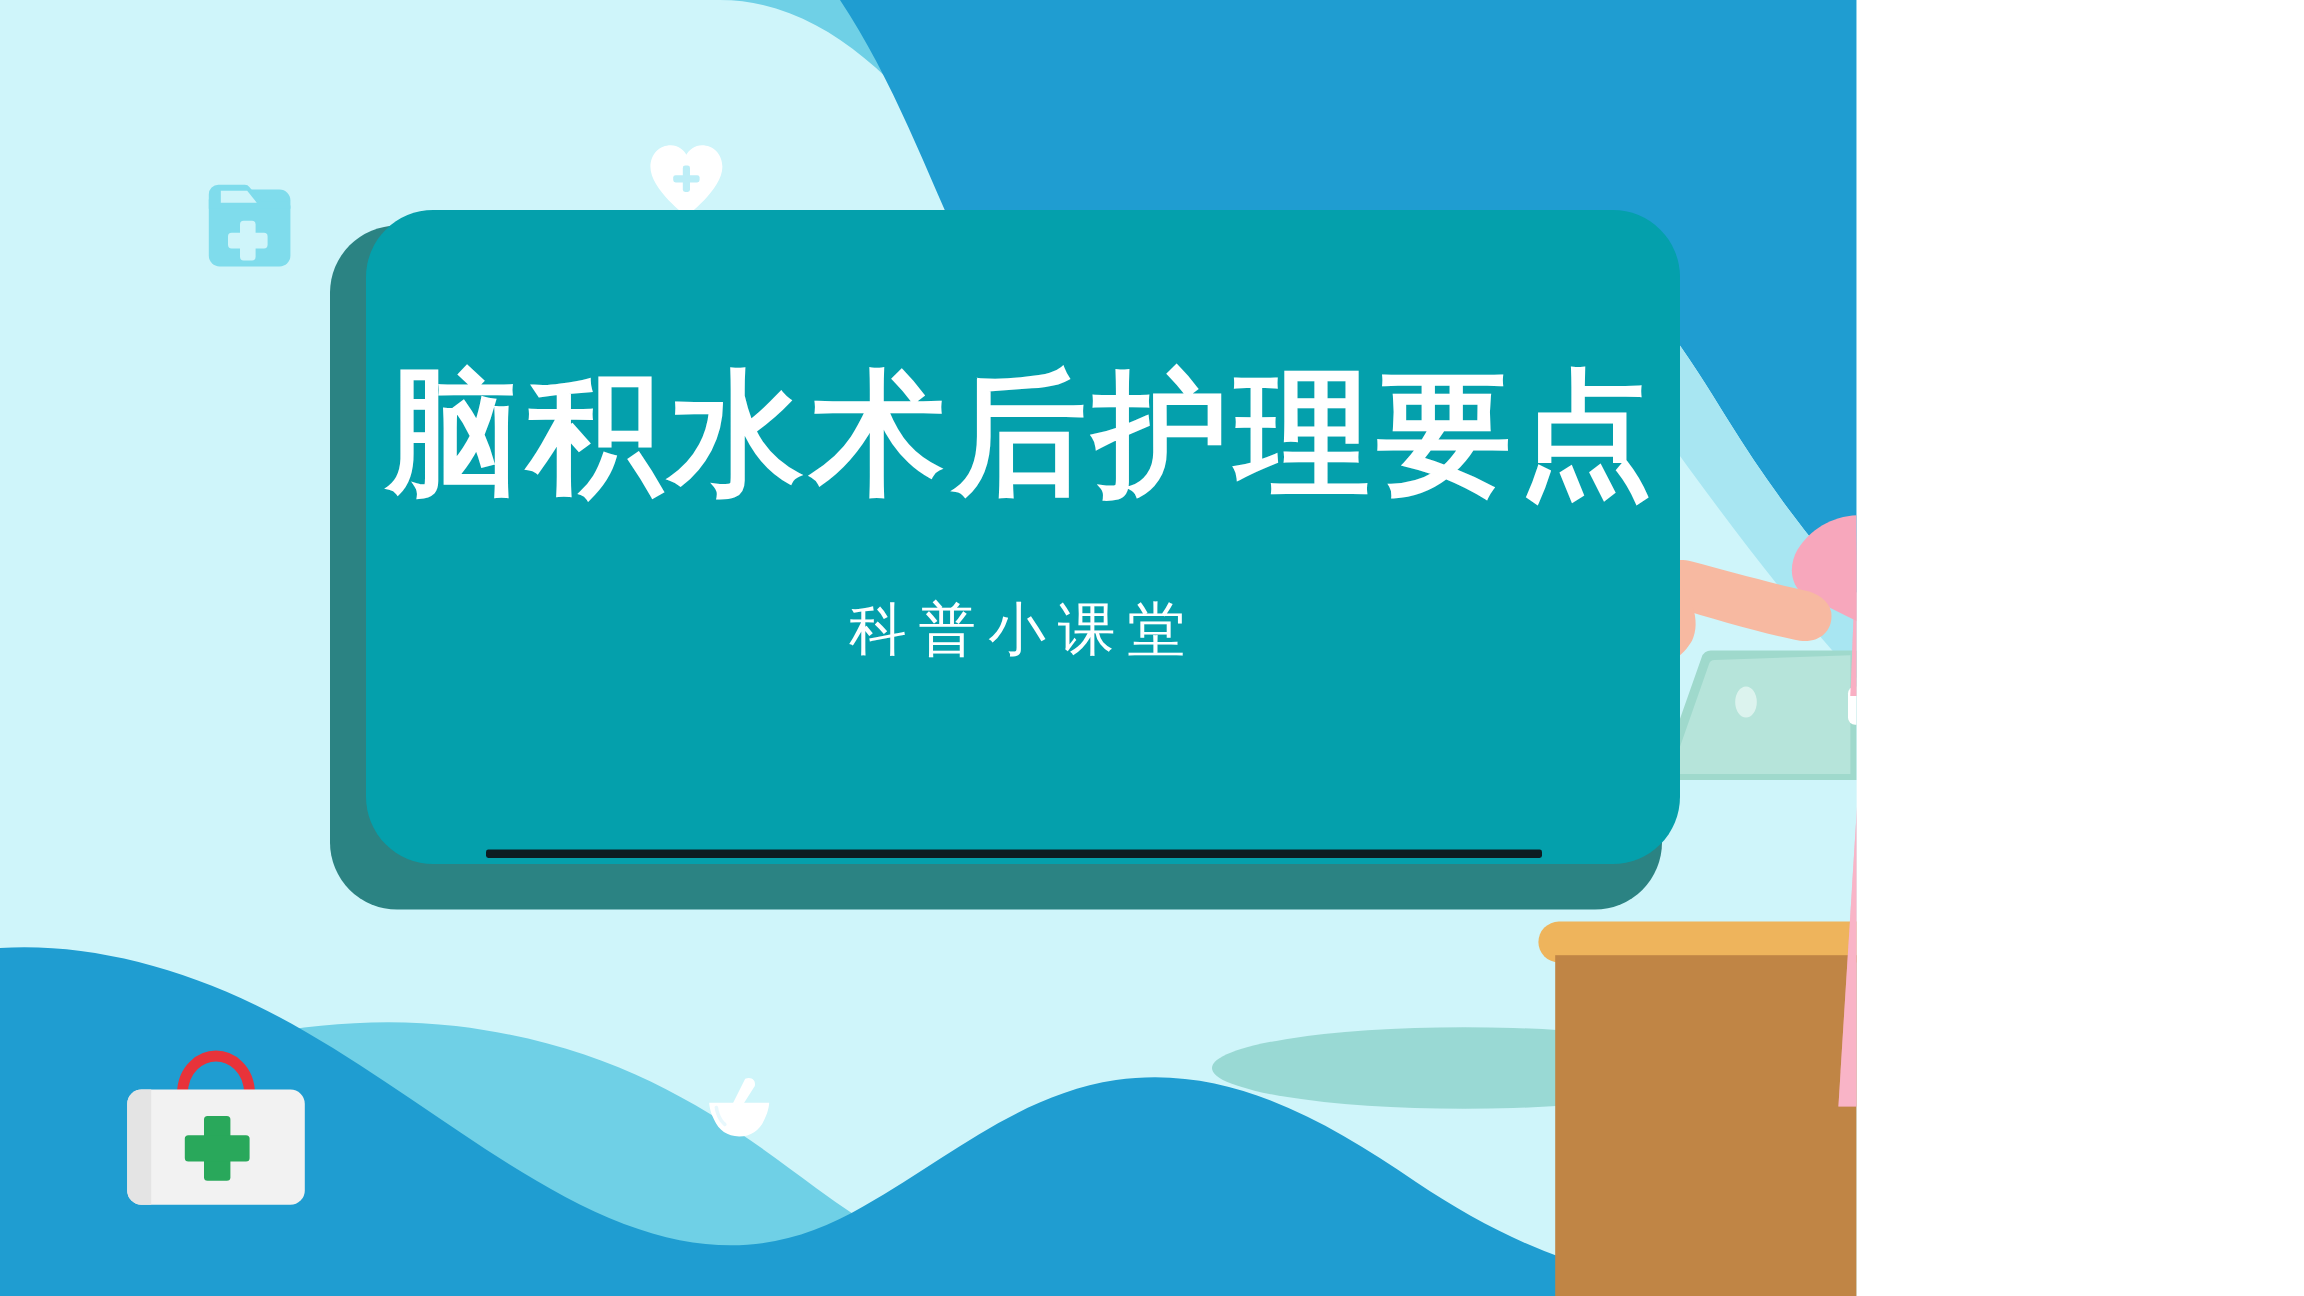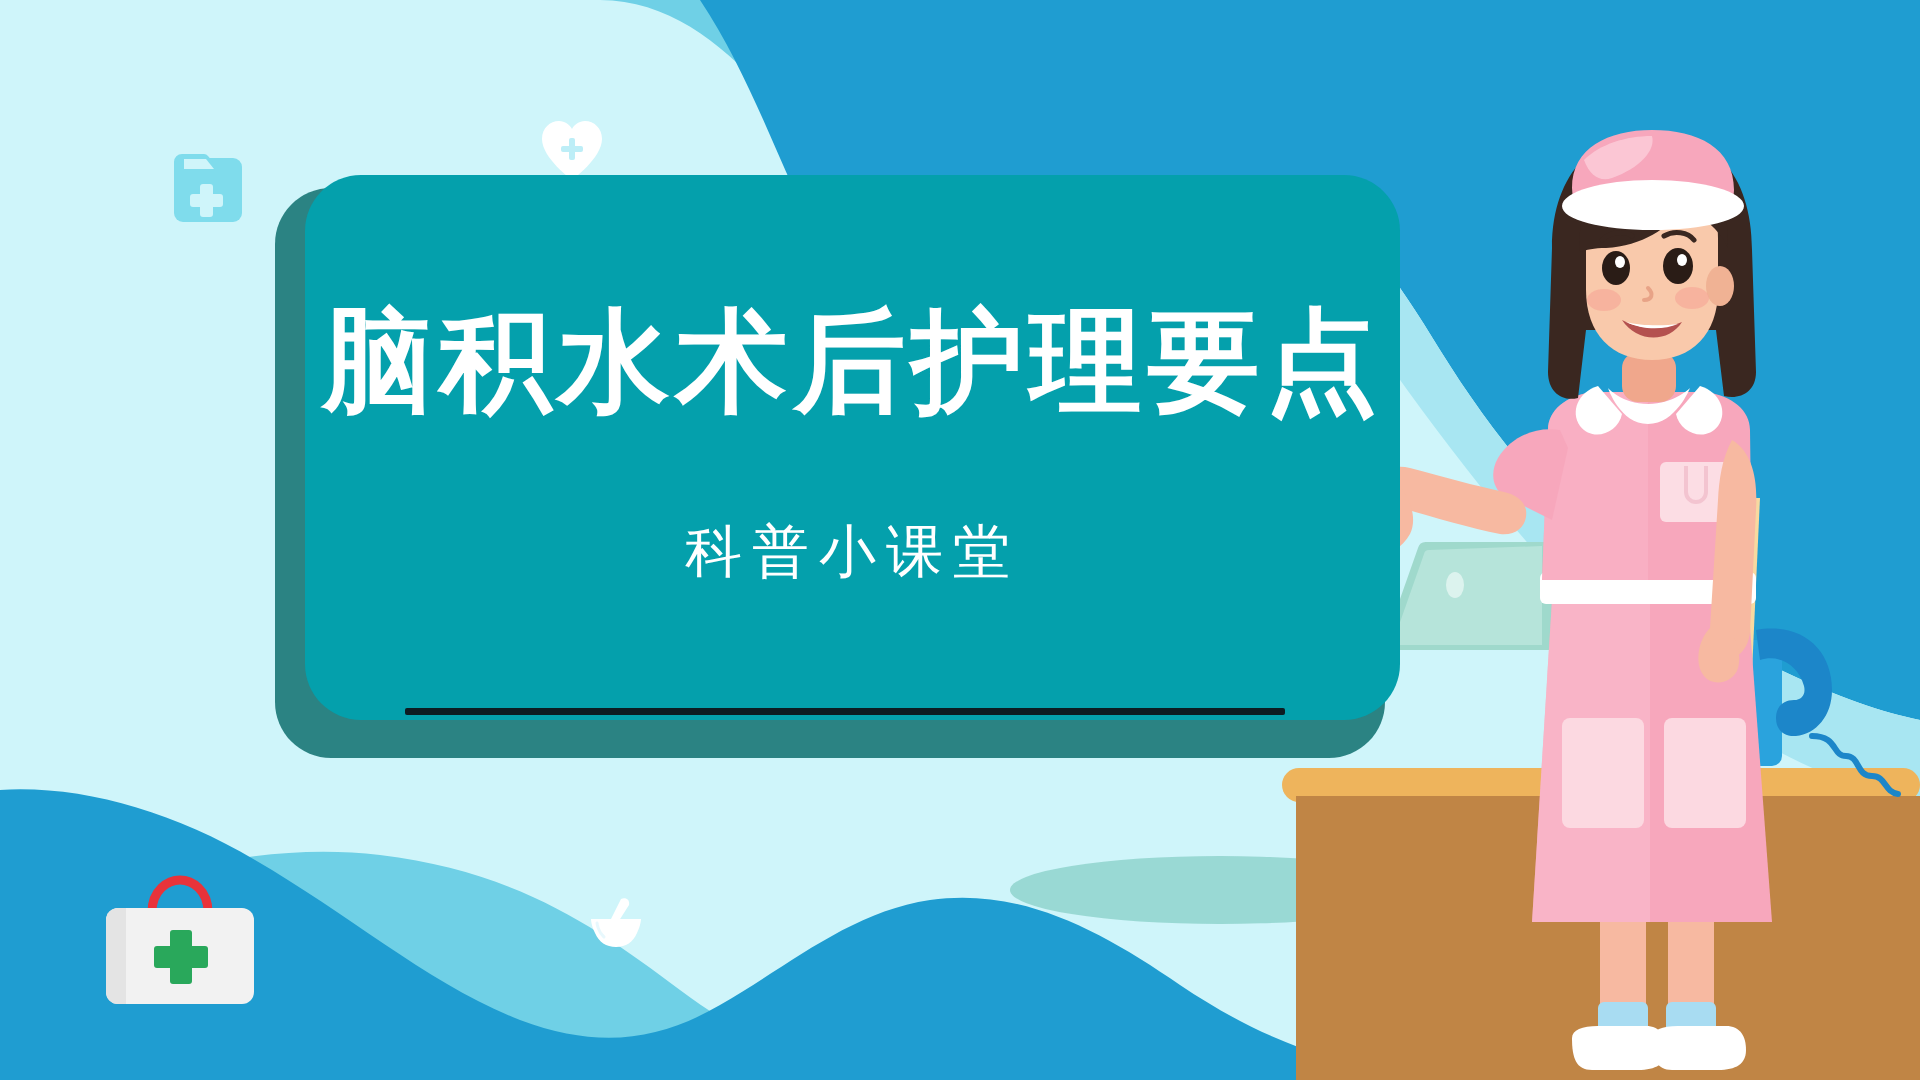--- a/index.html
+++ b/index.html
@@ -2,21 +2,21 @@
 <html><head>
 <meta charset="utf-8">
 <style>
   html, body {
     margin: 0;
     padding: 0;
     background: #ffffff;
   }
   #slide {
     position: relative;
-    width: 1920px;
+    width: 1547px;
     height: 1080px;
     overflow: hidden;
     background: #cff5fa;
     font-family: "Liberation Sans", "DejaVu Sans", sans-serif;
   }
   .layer {
     position: absolute;
     inset: 0;
     width: 1920px;
     height: 1080px;
@@ -58,25 +58,25 @@
     color: #ffffff;
     font-size: 112px;
     font-weight: 700;
     letter-spacing: 6px;
     line-height: 1.1;
     white-space: nowrap;
   }
   #subtitle-text {
     position: absolute;
     left: 305px;
-    top: 520px;
+    top: 500px;
     width: 1095px;
     text-align: center;
     color: #ffffff;
-    font-size: 57px;
+    font-size: 48px;
     font-weight: 400;
     letter-spacing: 10px;
     line-height: 1.1;
     white-space: nowrap;
   }
   
   .deco-icon { position: absolute; }
   #folder-icon { left: 170px; top: 148px; }
   #heart-icon  { left: 540px; top: 120px; }
   #mortar-icon { left: 585px; top: 895px; }

